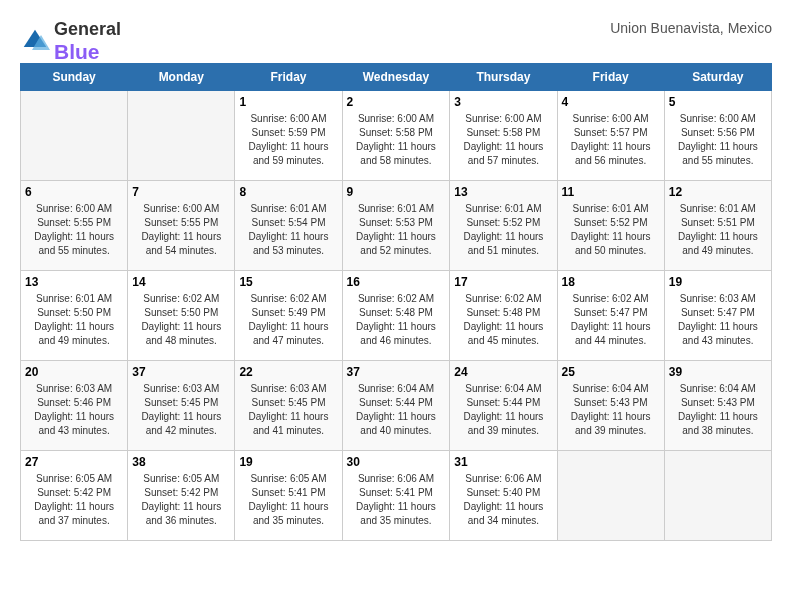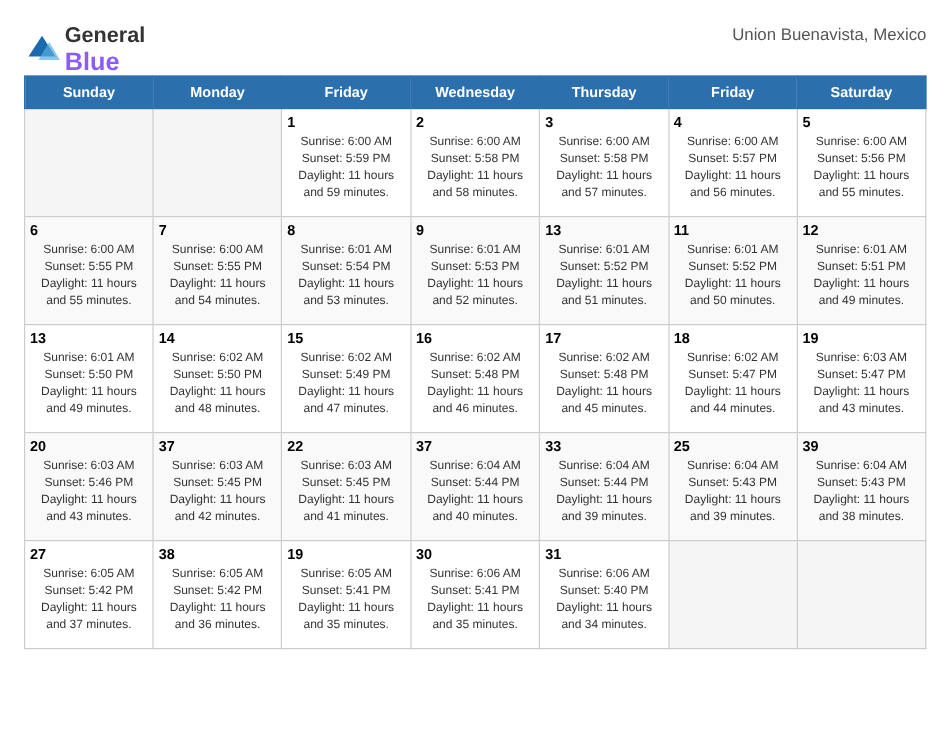--- a/index.html
+++ b/index.html
@@ -218,21 +218,21 @@
         </td>
         <td>
           <span class="day-num">22</span>
           <div class="day-info">Sunrise: 6:03 AM<br>Sunset: 5:45 PM<br>Daylight: 11 hours and 41 minutes.</div>
         </td>
         <td>
           <span class="day-num">37</span>
           <div class="day-info">Sunrise: 6:04 AM<br>Sunset: 5:44 PM<br>Daylight: 11 hours and 40 minutes.</div>
         </td>
         <td>
-          <span class="day-num">33</span>
+          <span class="day-num">24</span>
           <div class="day-info">Sunrise: 6:04 AM<br>Sunset: 5:44 PM<br>Daylight: 11 hours and 39 minutes.</div>
         </td>
         <td>
           <span class="day-num">25</span>
           <div class="day-info">Sunrise: 6:04 AM<br>Sunset: 5:43 PM<br>Daylight: 11 hours and 39 minutes.</div>
         </td>
         <td>
           <span class="day-num">39</span>
           <div class="day-info">Sunrise: 6:04 AM<br>Sunset: 5:43 PM<br>Daylight: 11 hours and 38 minutes.</div>
         </td>

